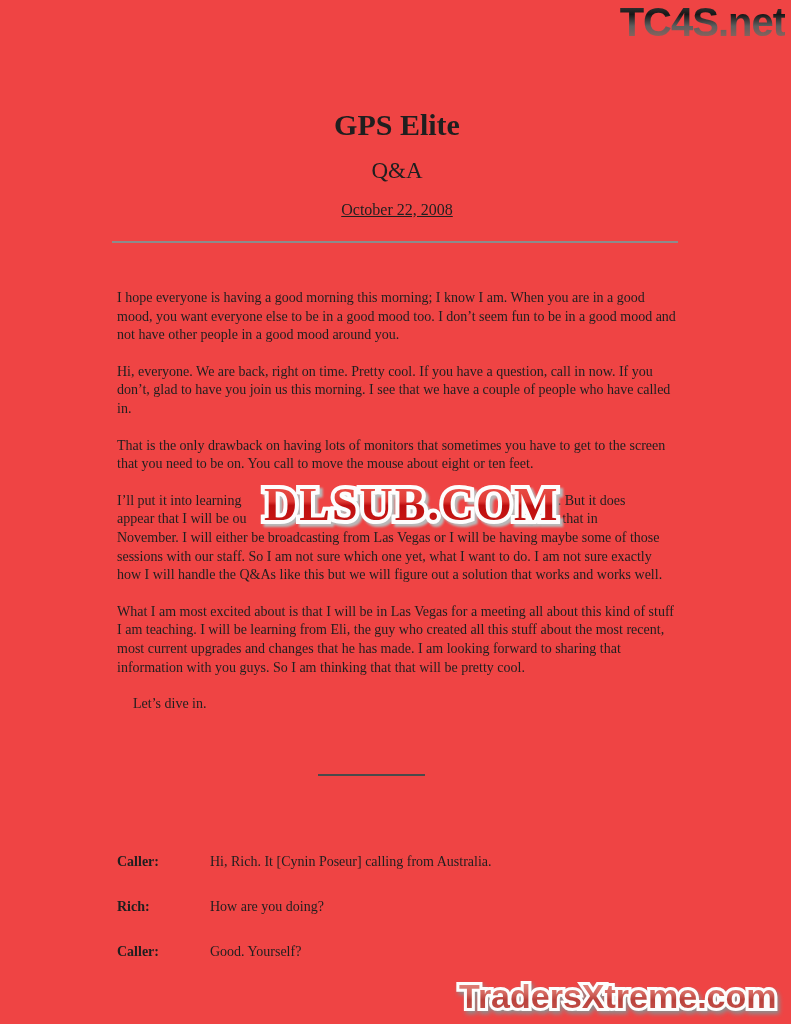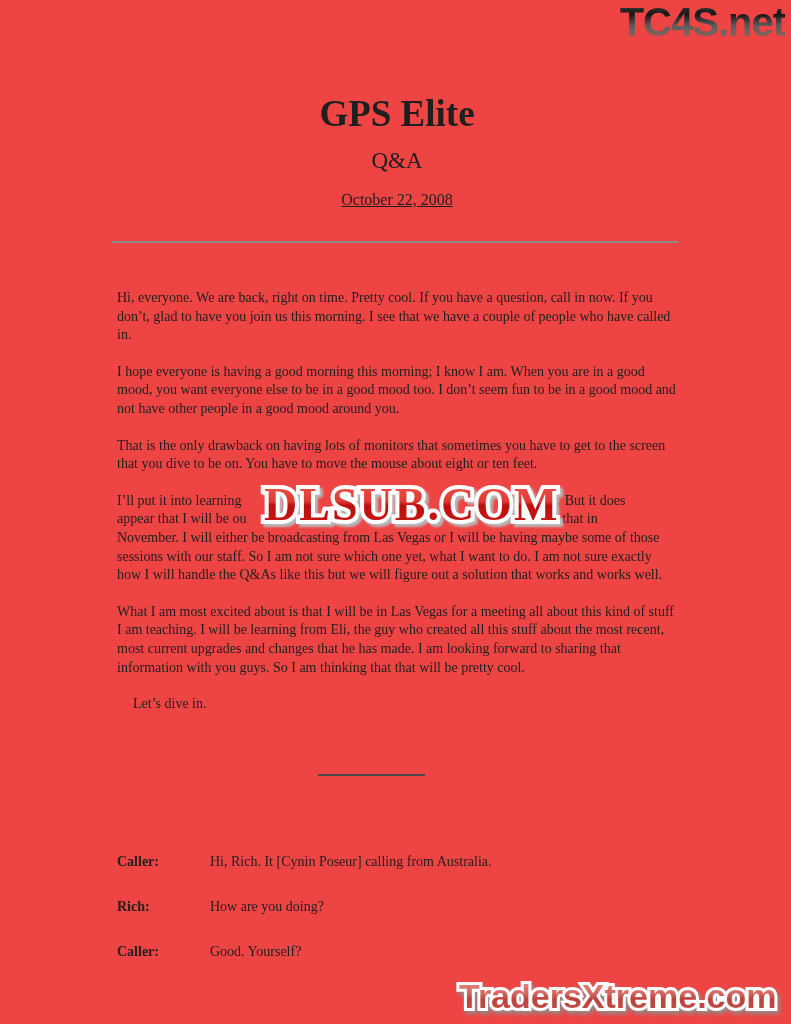--- a/index.html
+++ b/index.html
@@ -18,21 +18,21 @@
   }
   @supports ((-webkit-background-clip:text) or (background-clip:text)) {
     .tc4s {
       background:linear-gradient(180deg,#4a4a4a 0%,#171717 32%,#5e5e5e 58%,#8a625c 82%,#a8786f 100%);
       -webkit-background-clip:text; background-clip:text; color:transparent;
     }
   }
 
   
   .heading { position:absolute; top:92px; left:117px; width:560px; text-align:center; }
-  .title   { font-size:37px; font-weight:bold; margin:0; }
+  .title   { font-size:30px; font-weight:bold; margin:16px; }
   .subtitle{ font-size:23px; font-weight:normal; margin:13px 0 0 0; }
   .date    { font-size:16px; margin:17px 0 0 0;text-decoration:underline; }
 
   .toprule {
     position:absolute; top:241px; left:112px; width:566px; height:0;
     border-top:2px solid #8c8c8c;
   }
 
   
   .content {
@@ -96,23 +96,23 @@
 
   <div class="heading">
     <div class="title">GPS Elite</div>
     <div class="subtitle">Q&amp;A</div>
     <div class="date">October 22, 2008</div>
   </div>
 
   <div class="toprule"></div>
 
   <div class="content">
+    <p class="para">I hope everyone is having a good morning this morning; I know I am. When you are in a good mood, you want everyone else to be in a good mood too. I don’t seem fun to be in a good mood and not have other people in a good mood around you.</p>
     <p class="para">Hi, everyone. We are back, right on time. Pretty cool. If you have a question, call in now. If you don’t, glad to have you join us this morning. I see that we have a couple of people who have called in.</p>
-    <p class="para">I hope everyone is having a good morning this morning; I know I am. When you are in a good mood, you want everyone else to be in a good mood too. I don’t seem fun to be in a good mood and not have other people in a good mood around you.</p>
-    <p class="para">That is the only drawback on having lots of monitors that sometimes you have to get to the screen that you dive to be on. You have to move the mouse about eight or ten feet.</p>
+    <p class="para">That is the only drawback on having lots of monitors that sometimes you have to get to the screen that you need to be on. You call to move the mouse about eight or ten feet.</p>
 
     <div class="para">
       <div class="obs-line"><span>I’ll put it into learning</span><span class="gap1"></span><span>nfirmed. But it does</span></div>
       <div class="obs-line"><span>appear that I will be ou</span><span class="gap2"></span><span>ing like that in</span></div>
       <div>November. I will either be broadcasting from Las Vegas or I will be having maybe some of those sessions with our staff. So I am not sure which one yet, what I want to do. I am not sure exactly how I will handle the Q&amp;As like this but we will figure out a solution that works and works well.</div>
     </div>
 
     <p class="para">What I am most excited about is that I will be in Las Vegas for a meeting all about this kind of stuff I am teaching. I will be learning from Eli, the guy who created all this stuff about the most recent, most current upgrades and changes that he has made. I am looking forward to sharing that information with you guys. So I am thinking that that will be pretty cool.</p>
     <p class="closing">Let’s dive in.</p>
   </div>

